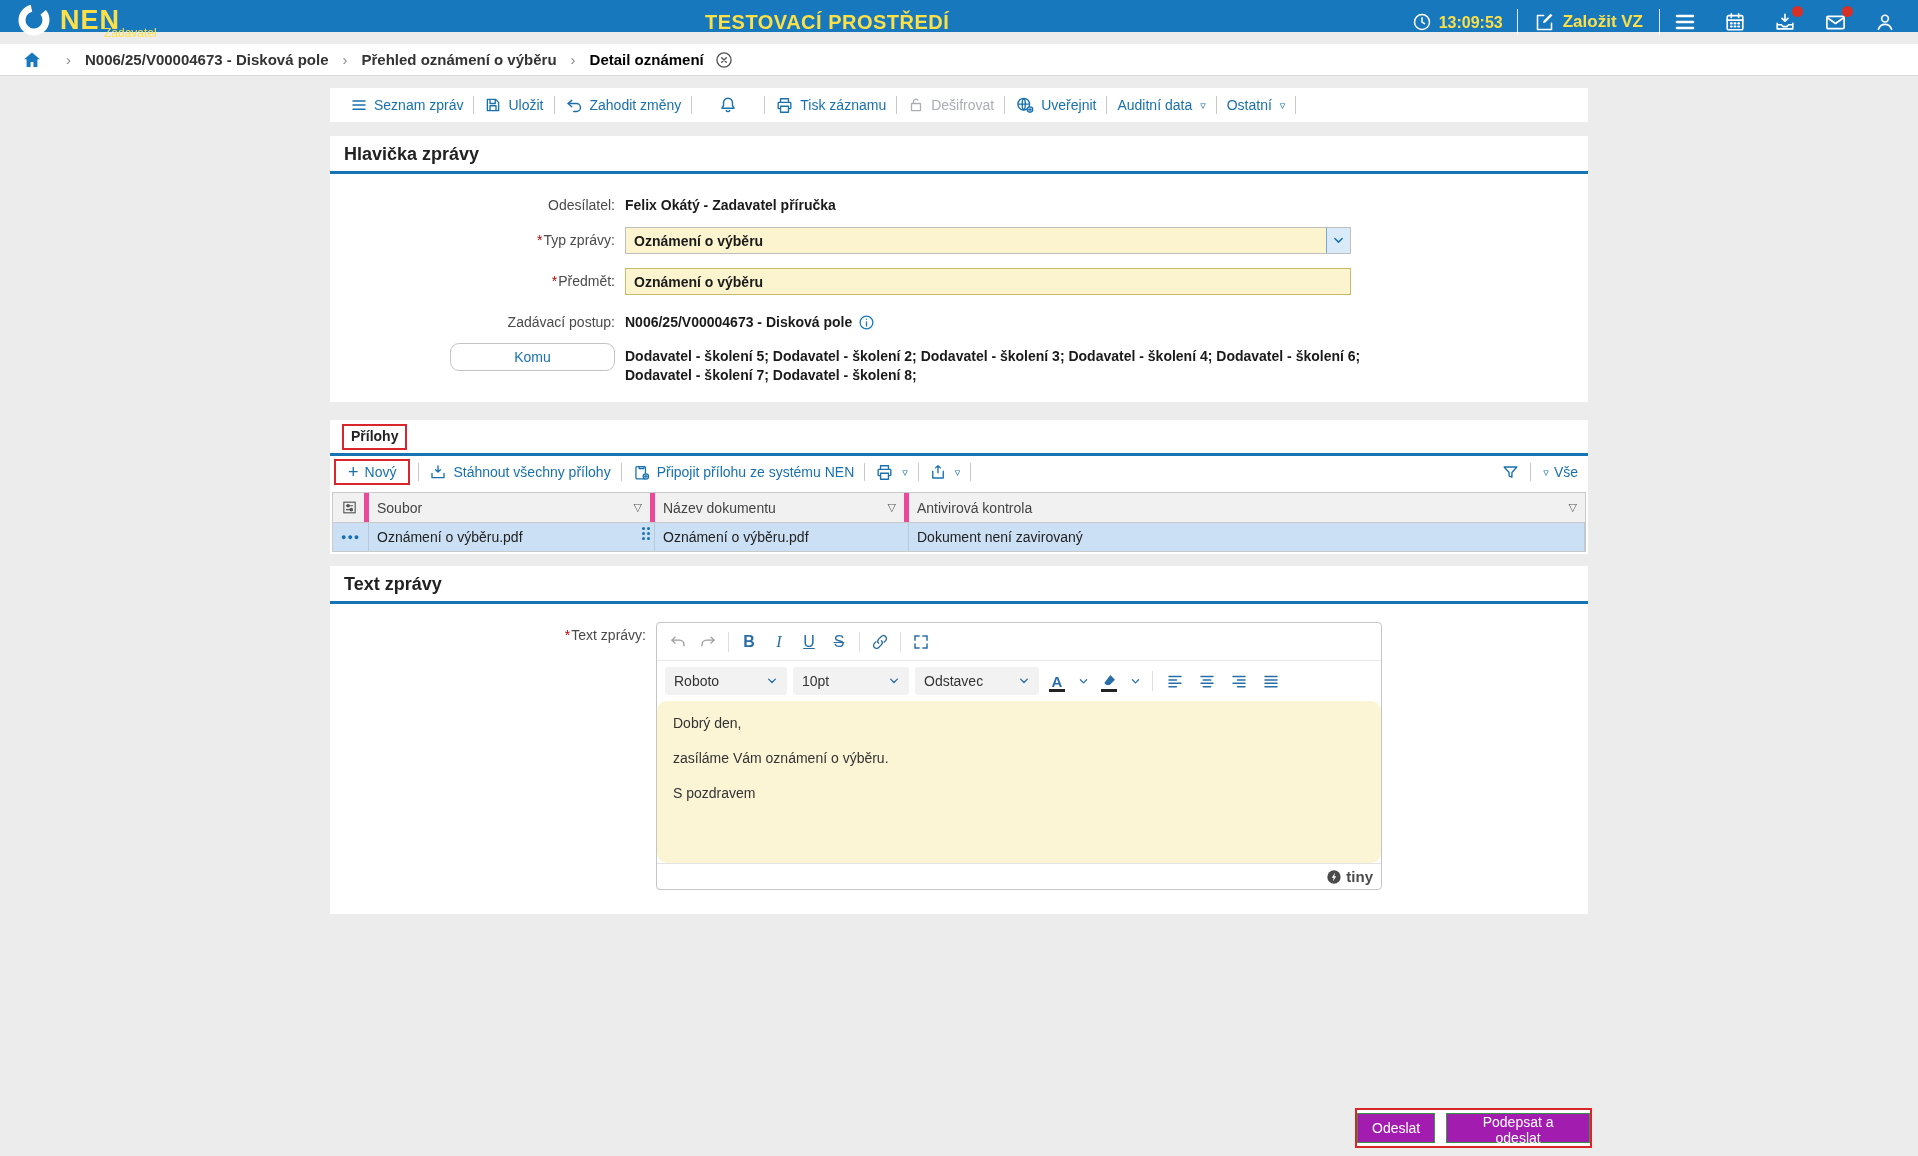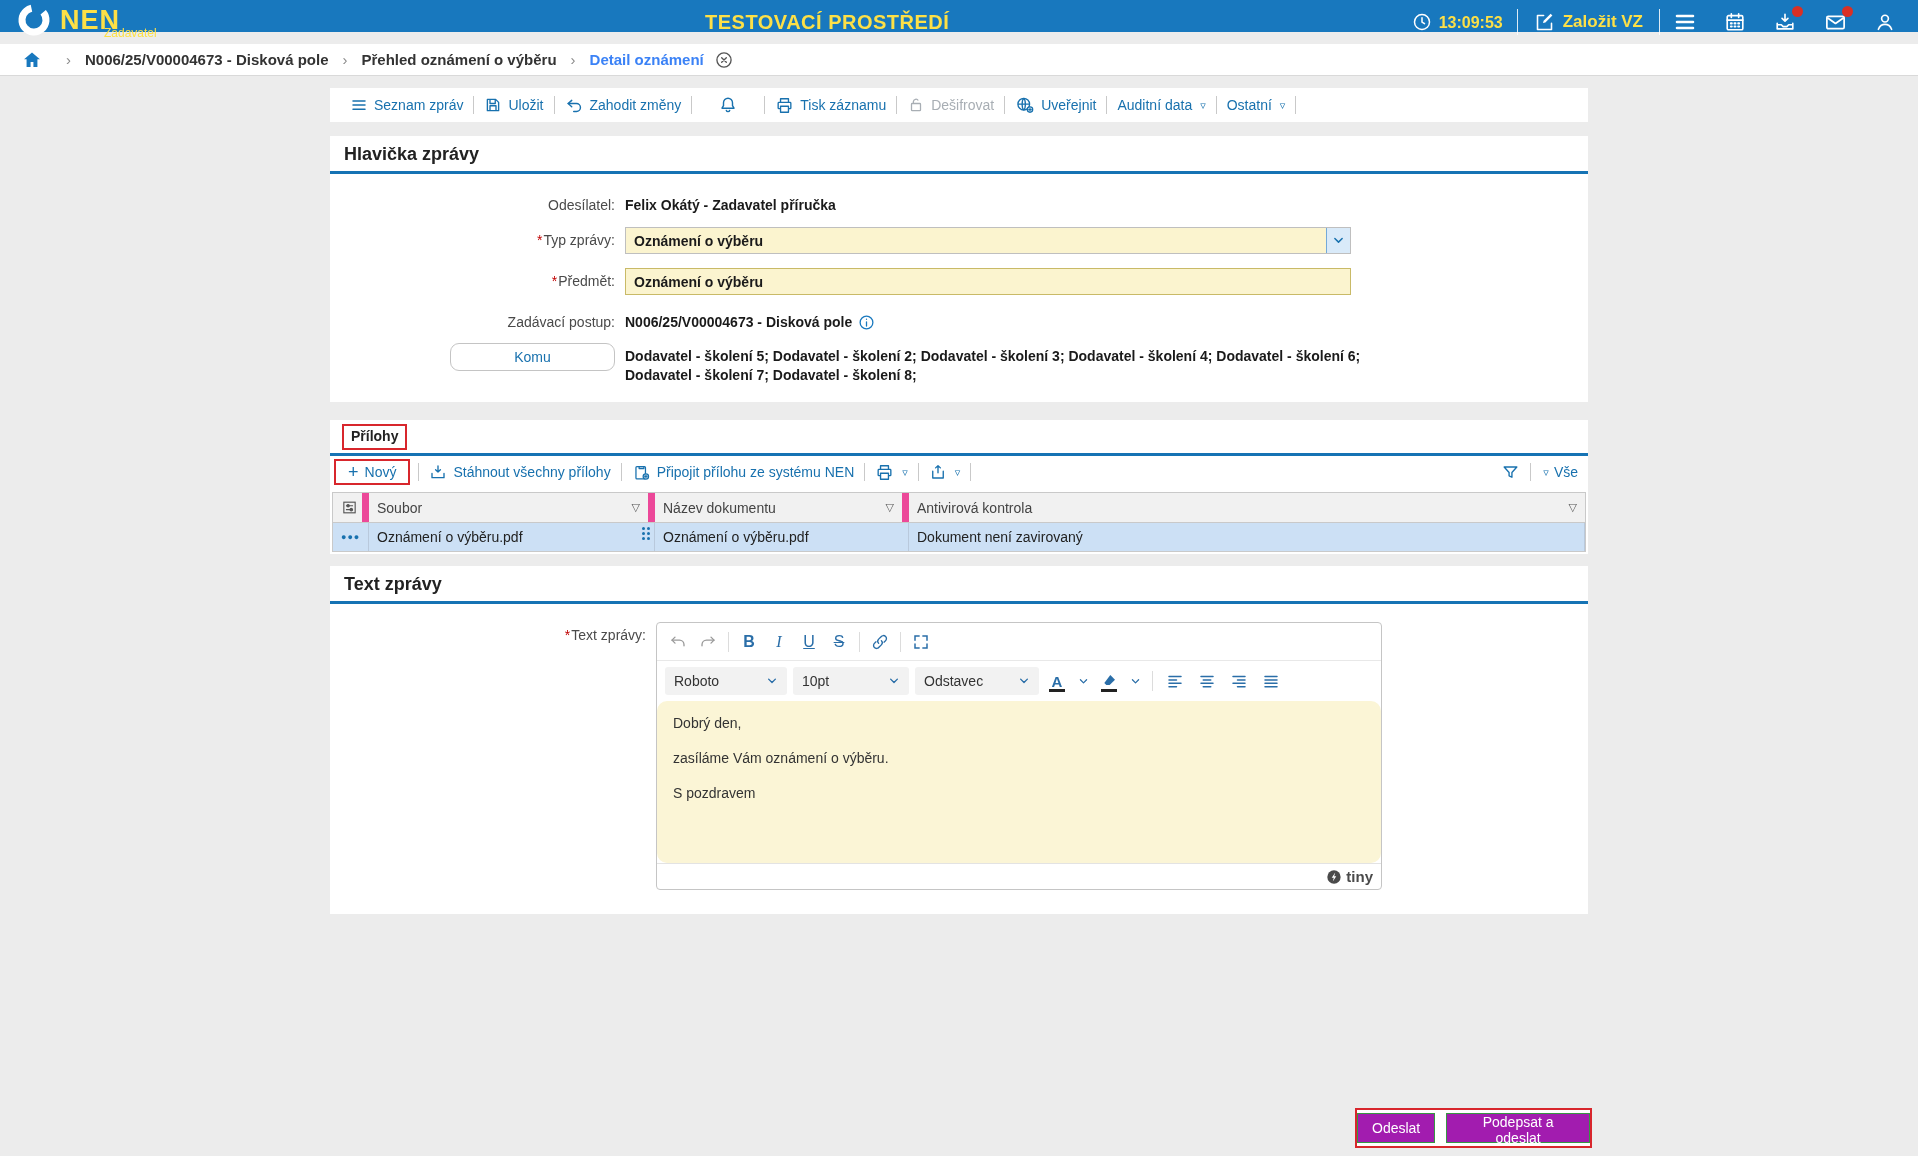--- a/index.html
+++ b/index.html
@@ -19,21 +19,21 @@
   .tb-create { display:flex; align-items:center; gap:8px; font-size:17px; font-weight:700; padding:0 16px; cursor:pointer; }
   .tb-ico { position:relative; width:50px; height:44px; display:flex; align-items:center; justify-content:center; cursor:pointer; }
   .badge { position:absolute; top:6px; right:7px; width:11px; height:11px; border-radius:50%; background:#D93025; }
 
   
   .crumbbar { position:absolute; top:44px; left:0; width:100%; height:32px; background:#fff;
               border-bottom:1px solid #D9D9D9; display:flex; align-items:center; font-size:15px; color:#333; }
   .crumb-home { margin:0 10px 0 22px; color:#1878BE; display:flex; cursor:pointer; }
   .crumb-sep { color:#8a8a8a; margin:0 14px; font-size:15px; }
   .crumb-item { font-weight:700; color:#333; cursor:pointer; }
-  .crumb-item.current { color:#3b82f6; }
+  .crumb-item.current { color:#000000; }
   .crumb-close { margin-left:10px; color:#555; display:flex; cursor:pointer; }
 
   
   .card { position:absolute; left:330px; width:1258px; background:#fff; }
   .section-title { font-size:18px; font-weight:700; color:#222; padding:8px 14px 0 14px; }
   .section-rule { height:3px; background:#1673B4; margin-top:6px; }
 
   
   .rec-toolbar { top:88px; height:34px; display:flex; align-items:center; padding-left:10px; }
   .tbi { display:flex; align-items:center; gap:6px; color:#1871AE; font-size:14px; padding:0 10px; cursor:pointer; white-space:nowrap; }
@@ -66,21 +66,21 @@
   .prilohy-title-wrap .t { font-size:14px; font-weight:700; color:#222; }
   .prilohy .section-rule { margin-top:3px; }
   .att-toolbar { display:flex; align-items:center; height:32px; padding-left:2px; }
   .att-new { display:flex; align-items:center; gap:6px; color:#1871AE; font-size:14px; padding:3px 12px; margin-left:2px; cursor:pointer; }
   .plus-glyph { font-size:18px; line-height:14px; }
   .att-right { margin-left:auto; display:flex; align-items:center; gap:10px; padding-right:10px; color:#1871AE; }
   .vse { display:flex; align-items:center; gap:5px; font-size:14px; color:#1871AE; cursor:pointer; }
   .grid-table { margin:4px 2px 0 2px; border:1px solid #C9C9C9; font-size:14px; }
   .g-row { display:grid; grid-template-columns:36px 286px 254px 676px; }
   .g-head { background:#F1F1F1; color:#444; }
-  .g-cell { border-right:7px solid #ec4899; padding:0 8px; height:29px; display:flex; align-items:center; position:relative; }
+  .g-cell { border-right:5px solid #ec4899; padding:0 8px; height:29px; display:flex; align-items:center; position:relative; }
   .g-cell:last-child { border-right:none; }
   .filter-tri { margin-left:auto; color:#555; font-size:11px; cursor:pointer; }
   .g-data { background:#CCE0F5; border-top:1px solid #C9C9C9; color:#222; }
   .g-data .g-cell { height:28px; border-right:1px solid #B9C9DC; }
   .dots3 { color:#1871AE; font-size:9px; letter-spacing:1px; cursor:pointer; }
   .drag-dots { position:absolute; right:4px; top:4px; display:grid; grid-template-columns:3px 3px; gap:2px; cursor:grab; }
   .drag-dots i { width:3px; height:3px; border-radius:50%; background:#1871AE; }
 
   
   .textzprava { top:566px; height:348px; }

